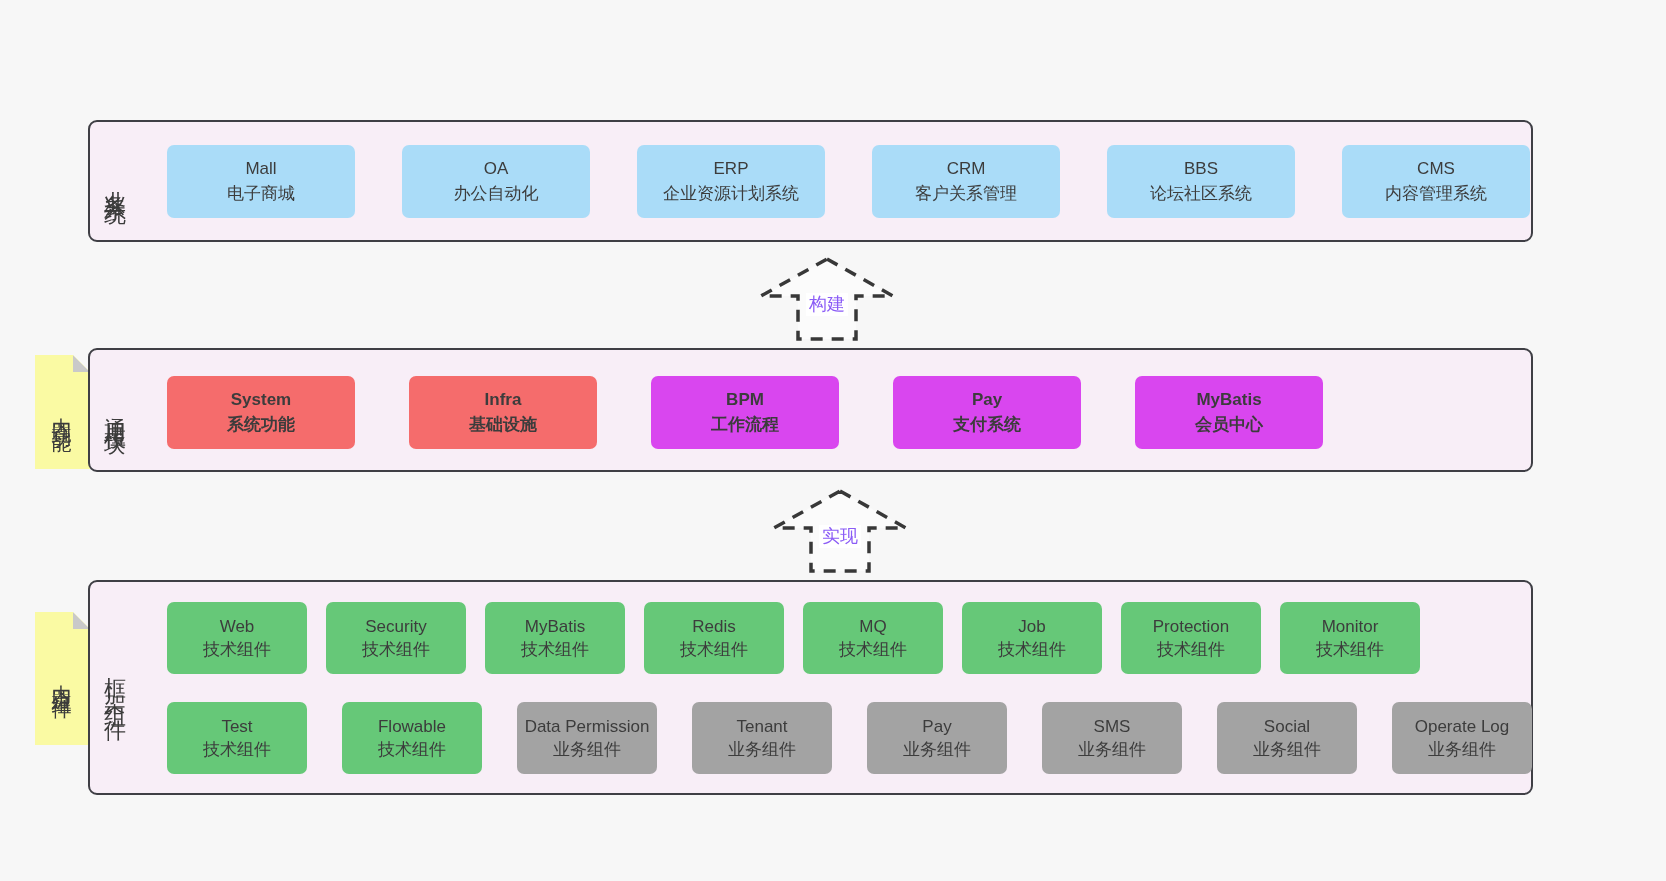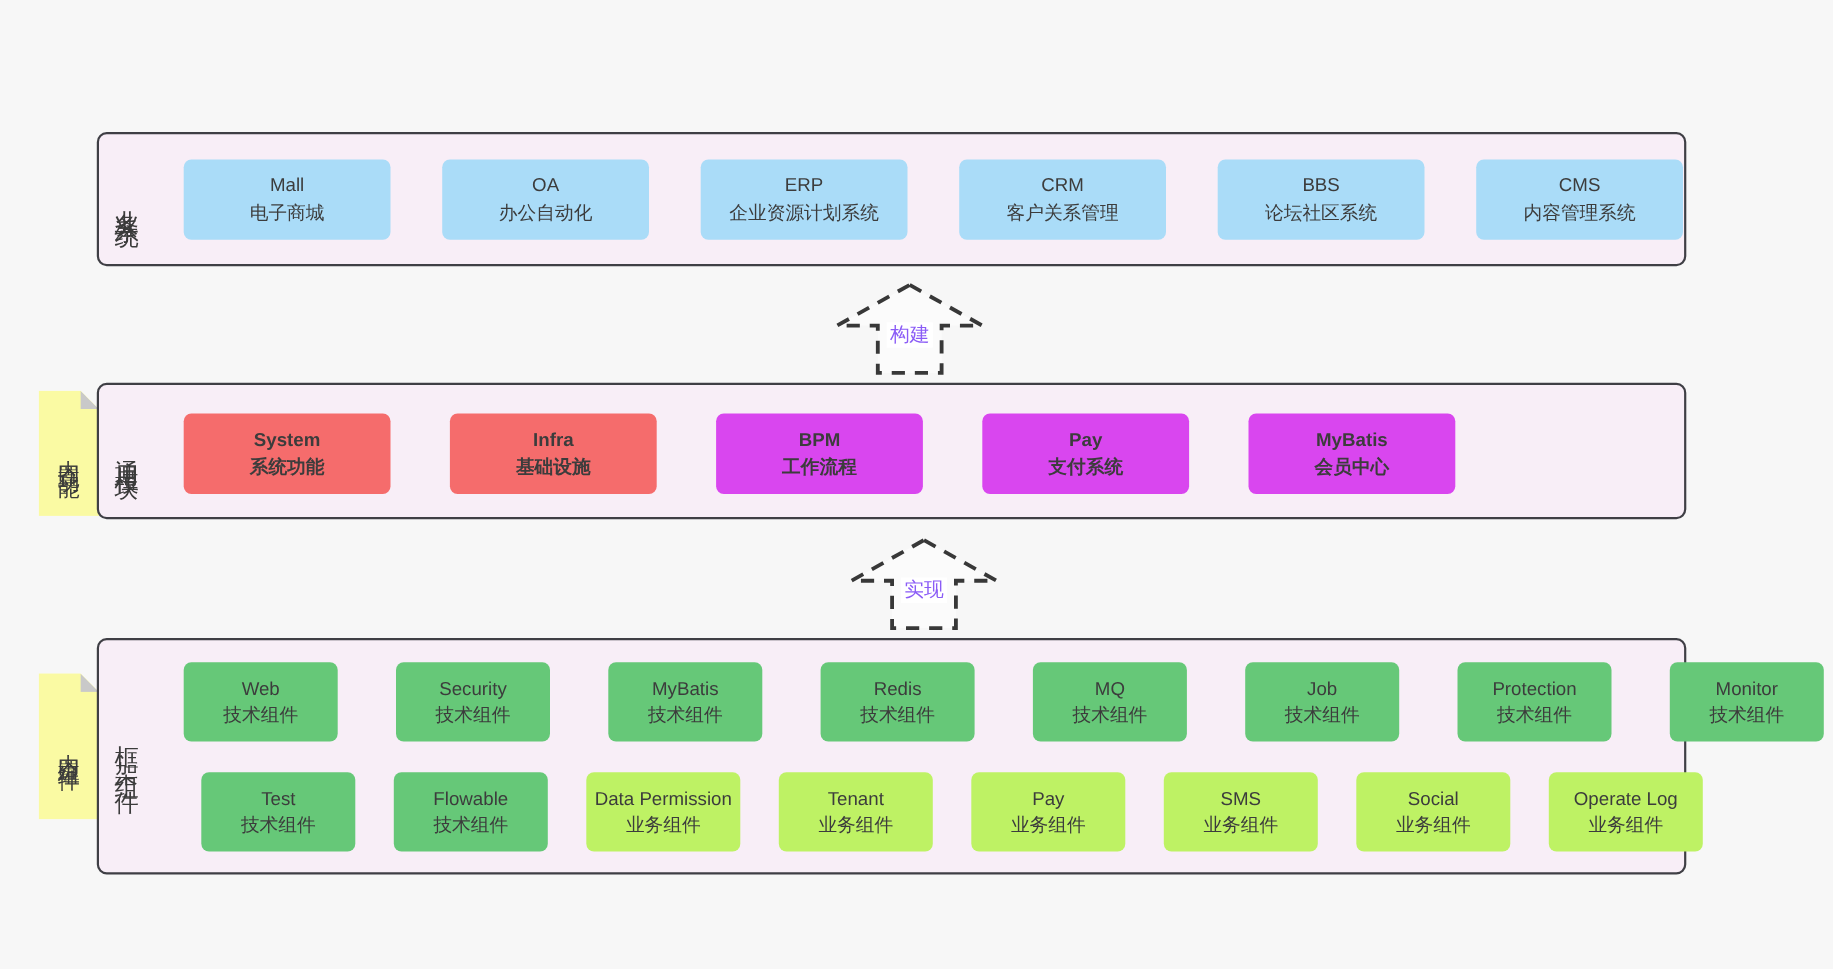--- a/index.html
+++ b/index.html
@@ -16,21 +16,21 @@
   .boxrow{position:absolute;display:flex;padding-left:20px;}
   .box{border-radius:7px;display:flex;flex-direction:column;align-items:center;
        justify-content:center;text-align:center;line-height:1.45;}
   .box .t,.box .s{font-size:17px;color:#3c3c3c;}
   .wide{width:188px;height:73px;}
   .small{width:140px;height:72px;line-height:1.38;padding:1px;box-sizing:border-box;}
   .blue{background:#aadcf8;}
   .red{background:#f56c6c;}
   .pink{background:#d946ef;}
   .green{background:#66c878;}
-  .lightgreen{background:#bef264;}
+  .lightgreen{background:#a3a3a3;}
 
   
   .note{position:absolute;width:55px;background:#fafaa3;z-index:1;
         clip-path:polygon(0 0,calc(100% - 17px) 0,100% 17px,100% 100%,0 100%);
         display:flex;align-items:center;justify-content:center;}
   .note .fold{position:absolute;top:0;right:0;width:17px;height:17px;background:#c9c9c9;
         clip-path:polygon(0 0,100% 100%,0 100%);}
   .note .ntext{writing-mode:vertical-rl;font-size:20px;letter-spacing:5px;color:#3b3b3b;}
 
   
@@ -117,21 +117,21 @@
     </svg>
     <span class="alabel">实现</span>
   </div>
 
   <div class="note" style="left:35px;top:612px;height:133px;">
     <span class="fold"></span>
     <span class="ntext">内置组件</span>
   </div>
   <div class="panel" style="top:580px;height:215px;">
     <div class="vlabel" style="letter-spacing:14px;">框架组件</div>
-    <div class="boxrow" style="left:57px;top:20px;gap:53px;">
+    <div class="boxrow" style="left:57px;top:20px;gap:19px;">
       <div class="box small green">
         <div class="t">Web</div>
         <div class="s">技术组件</div>
       </div>
       <div class="box small green">
         <div class="t">Security</div>
         <div class="s">技术组件</div>
       </div>
       <div class="box small green">
         <div class="t">MyBatis</div>
@@ -151,21 +151,21 @@
       </div>
       <div class="box small green">
         <div class="t">Protection</div>
         <div class="s">技术组件</div>
       </div>
       <div class="box small green">
         <div class="t">Monitor</div>
         <div class="s">技术组件</div>
       </div>
     </div>
-    <div class="boxrow" style="left:57px;top:120px;gap:35px;margin-left:16px;">
+    <div class="boxrow" style="left:57px;top:120px;gap:35px;">
       <div class="box small green">
         <div class="t">Test</div>
         <div class="s">技术组件</div>
       </div>
       <div class="box small green">
         <div class="t">Flowable</div>
         <div class="s">技术组件</div>
       </div>
       <div class="box small lightgreen">
         <div class="t">Data Permission</div>

